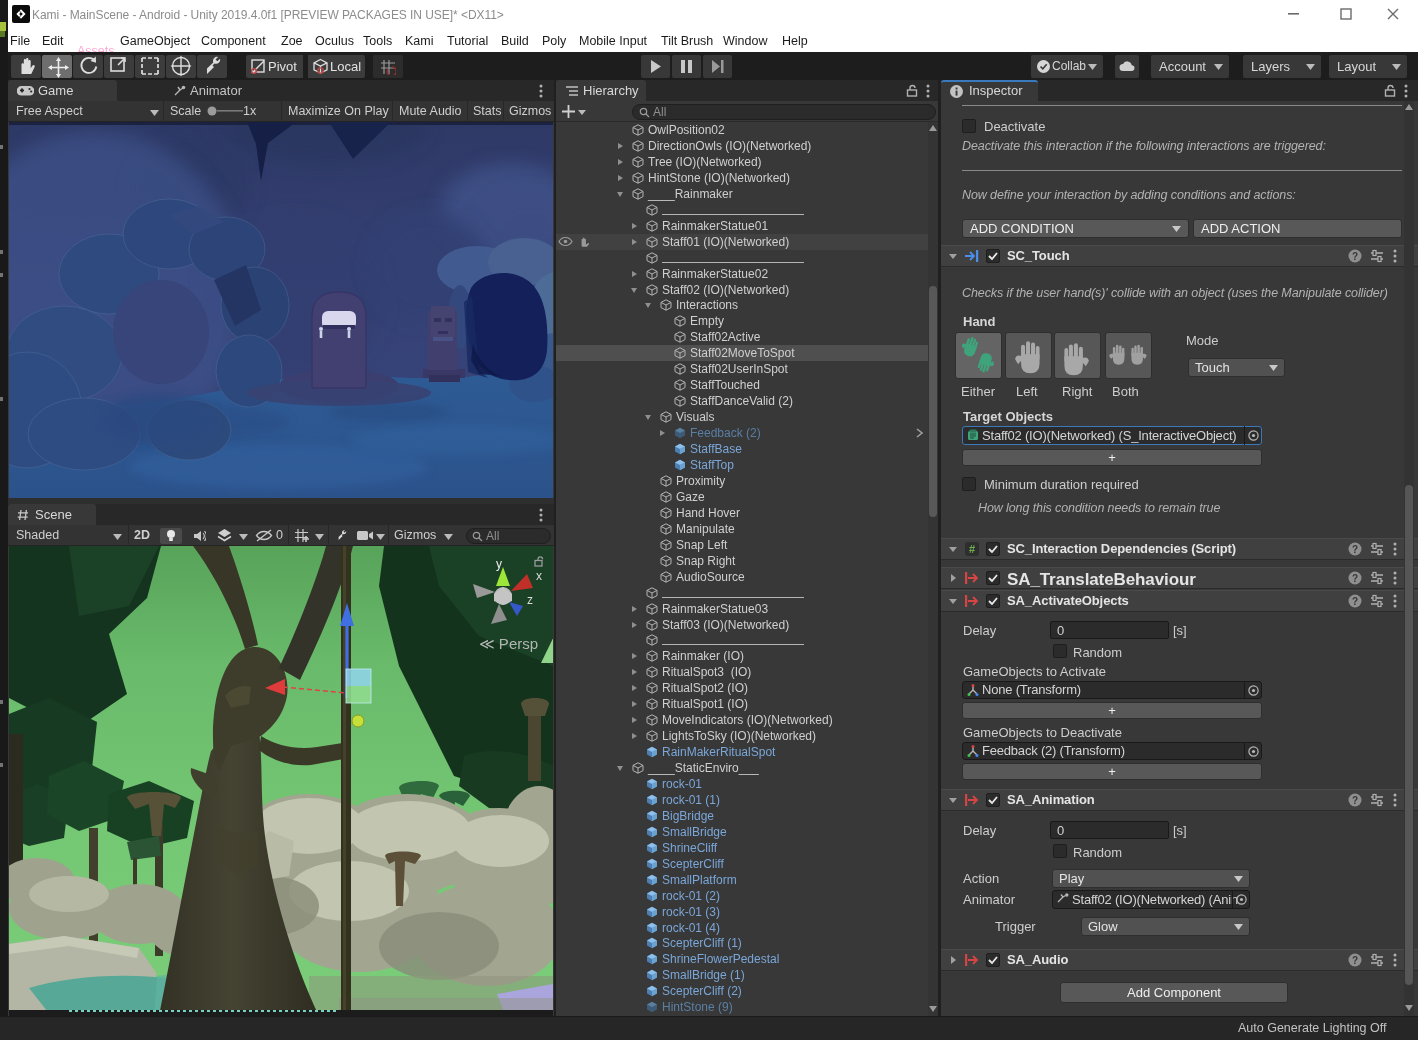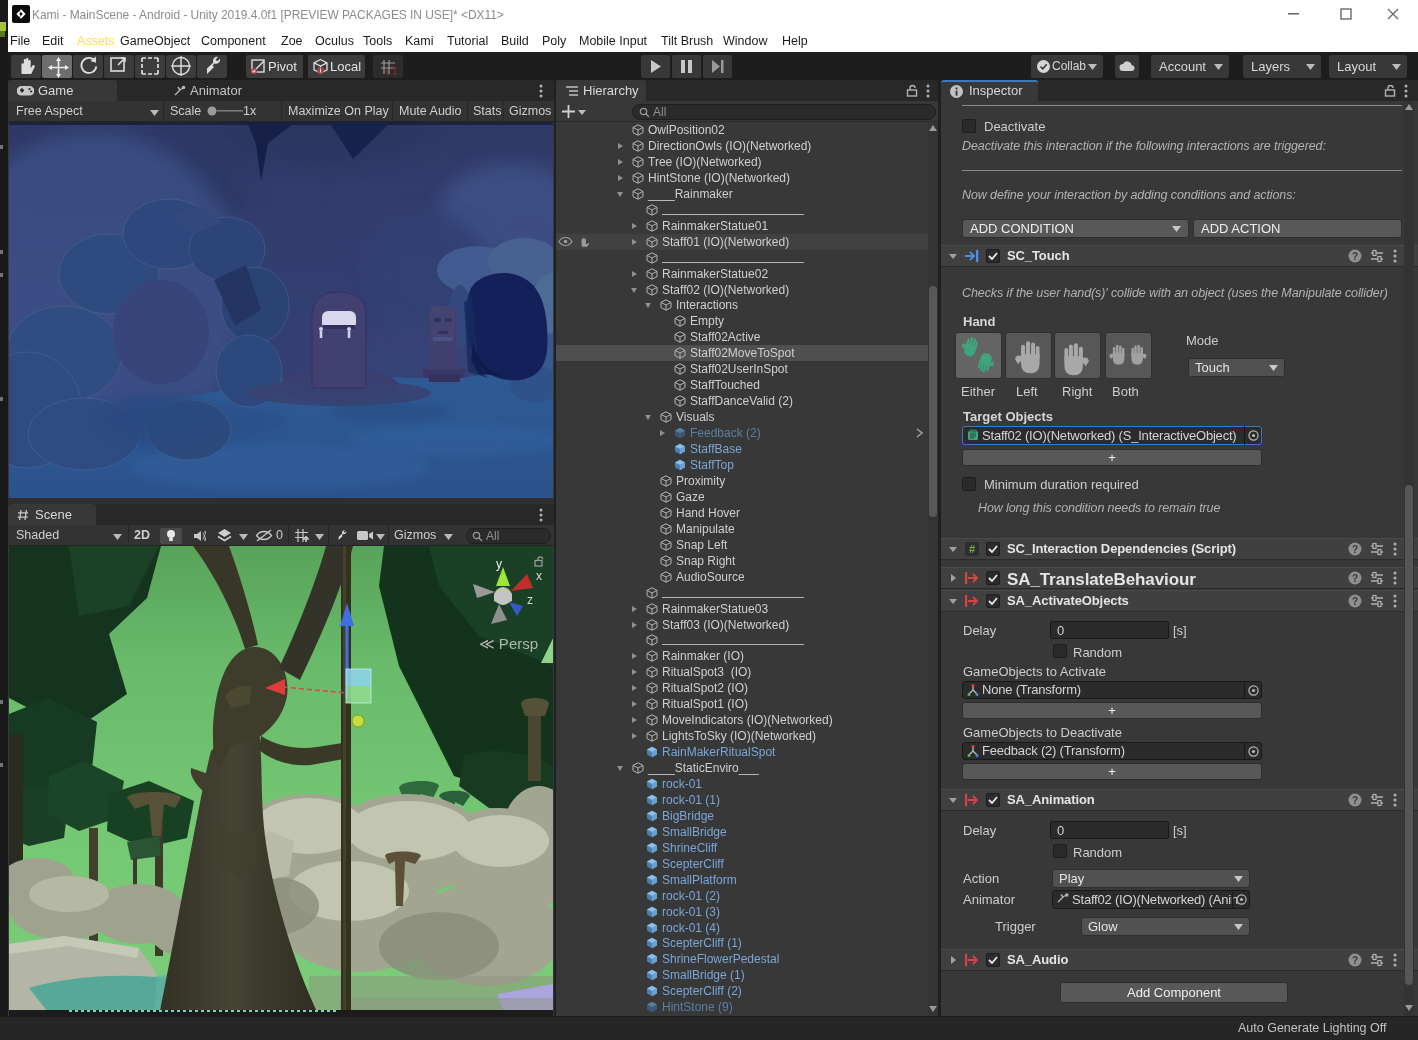--- a/index.html
+++ b/index.html
@@ -28,21 +28,21 @@
   </svg>
 <svg class="ab" style="left:1340px;top:8px" width="13" height="13">
     <rect x="1" y="1" width="10" height="10" fill="none" stroke="#6b6b6b" stroke-width="1.4"></rect>
   </svg>
 <svg class="ab" style="left:1386px;top:7px" width="14" height="14">
     <path d="M2 2 12 12 M12 2 2 12" stroke="#6b6b6b" stroke-width="1.4"></path>
   </svg>
 <div class="ab" style="left:8px;top:28px;width:1410px;height:24px;background:#ffffff"></div>
 <div class="tx" style="left:10px;top:34px;font-size:12.5px;color:#1b1b1b">File</div>
 <div class="tx" style="left:42px;top:34px;font-size:12.5px;color:#1b1b1b">Edit</div>
-<div class="tx" style="left:77px;top:34px;font-size:12.5px;color:#fde047">Assets</div>
+<div class="tx" style="left:77px;top:44px;font-size:12.5px;color:#f9a8d4">Assets</div>
 <div class="tx" style="left:120px;top:34px;font-size:12.5px;color:#1b1b1b">GameObject</div>
 <div class="tx" style="left:201px;top:34px;font-size:12.5px;color:#1b1b1b">Component</div>
 <div class="tx" style="left:281px;top:34px;font-size:12.5px;color:#1b1b1b">Zoe</div>
 <div class="tx" style="left:315px;top:34px;font-size:12.5px;color:#1b1b1b">Oculus</div>
 <div class="tx" style="left:363px;top:34px;font-size:12.5px;color:#1b1b1b">Tools</div>
 <div class="tx" style="left:405px;top:34px;font-size:12.5px;color:#1b1b1b">Kami</div>
 <div class="tx" style="left:447px;top:34px;font-size:12.5px;color:#1b1b1b">Tutorial</div>
 <div class="tx" style="left:501px;top:34px;font-size:12.5px;color:#1b1b1b">Build</div>
 <div class="tx" style="left:542px;top:34px;font-size:12.5px;color:#1b1b1b">Poly</div>
 <div class="tx" style="left:579px;top:34px;font-size:12.5px;color:#1b1b1b">Mobile Input</div>

